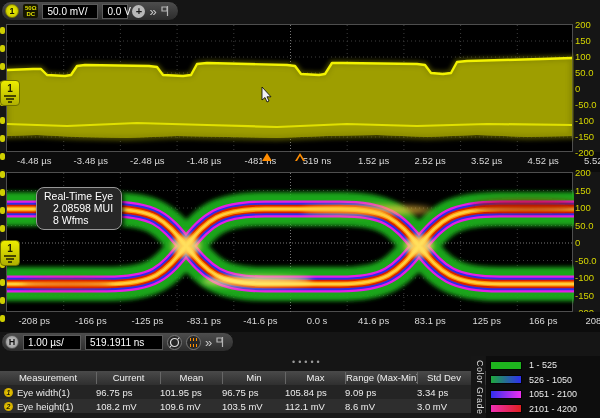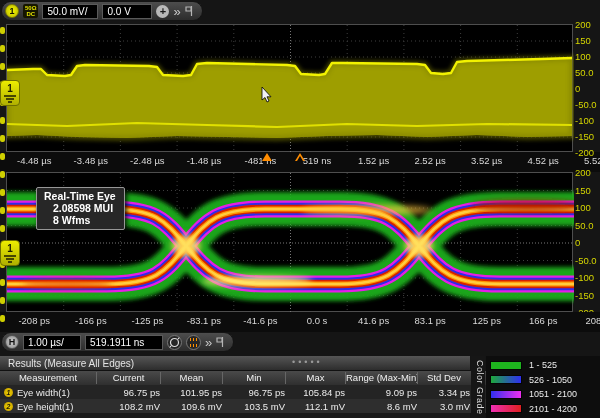--- a/index.html
+++ b/index.html
@@ -55,35 +55,35 @@
     border-right:5px solid transparent; border-bottom:8px solid #ff8c00; }
   .tri-hollow { position:absolute; width:0; height:0; border-left:5px solid transparent;
     border-right:5px solid transparent; border-bottom:8px solid #ff8c00; }
   .tri-hollow::after { content:""; position:absolute; left:-3px; top:3px; width:0; height:0;
     border-left:3px solid transparent; border-right:3px solid transparent; border-bottom:5px solid #0c0c0c; }
   .chmark { position:absolute; left:0; width:20px; height:26px; z-index:6;
     background:linear-gradient(#eded00,#b0b000); border:1px solid #6e6e00; border-radius:4px; }
   .bump { position:absolute; left:0; width:5px; height:7px; background:#cfcf00; border-radius:2px; z-index:5; }
   #tooltip {
     position:absolute; left:29px; top:14px; z-index:8; background:#272727; border:1px solid #979797;
-    border-radius:2px; box-shadow:2px 2px 4px rgba(0,0,0,.8); padding:2px 8px 3px 7px; white-space:nowrap;font-weight:bold;
+    border-radius:8px; box-shadow:2px 2px 4px rgba(0,0,0,.8); padding:2px 8px 3px 7px; white-space:nowrap;
   }
   #tooltip .tt-title { font-size:10.5px; color:#fff; }
   #tooltip .tt-line  { font-size:10.5px; color:#fff; padding-left:9px; }
   
   #results-titlebar { position:absolute; left:0; top:356px; width:470px; height:15px;
     background:linear-gradient(#565656,#2d2d2d); border-bottom:1px solid #111;
     font-size:10px; color:#e3e3e3; padding-left:8px; line-height:15px; }
   #results-grip { position:absolute; left:292px; top:356px; color:#9a9a9a; font-size:9px; letter-spacing:3px; line-height:13px; }
   .rgrid { position:absolute; left:0; width:534px; height:14px; display:grid;
     grid-template-columns:96px 64px 62px 63px 60px 72px 53px; align-items:center; font-size:9.5px; }
   #results-header { top:371px; background:linear-gradient(#4a4a4a,#2f2f2f); color:#f2f2f2; }
   #results-header span { text-align:center; border-left:1px solid #666; line-height:12px; white-space:nowrap; overflow:hidden; }
   #results-header span:first-child { border-left:none; }
-  .rrow span { text-align:right; color:#ececec; white-space:nowrap; }
+  .rrow span { text-align:left; color:#ececec; white-space:nowrap; }
   .rrow .namecell { display:flex; align-items:center; gap:4px; padding-left:4px; text-align:left; }
   .mbadge { width:9px; height:9px; border-radius:50%; background:radial-gradient(#f0d400,#c09600);
     color:#201800; font-size:7px; font-weight:bold; display:flex; align-items:center; justify-content:center; flex:0 0 auto; }
   #row0 { top:385px; background:#242424; }
   #row1 { top:399px; background:#2e2e2e; }
   #results-bottom { position:absolute; left:0; top:413px; width:470px; height:5px; background:#1a1a1a; }
   #cg-title { position:absolute; left:471px; top:356px; width:14px; height:62px; background:#161616;
     color:#ddd; font-size:9px; writing-mode:vertical-rl; text-align:center; letter-spacing:.5px; }
   #cg-legend { position:absolute; left:486px; top:356px; width:114px; height:62px; background:#0d0d0d;
     display:flex; flex-direction:column; justify-content:space-around; padding:2px 0; }
@@ -96,21 +96,21 @@
 
 <div id="screen">
 
   <div id="ch-toolbar" class="tbar">
     <div class="badge">1</div>
     <div class="coupling">
       <span>50Ω</span>
       <span>DC</span>
     </div>
     <div class="field" style="width:56px">50.0 mV/</div>
-    <div class="field" style="width:50px">0.0 V</div>
+    <div class="field" style="width:26px">0.0 V</div>
     <div class="icon-plus">+</div>
     <div class="icon-chev">»</div>
     <svg width="9" height="12" style="flex:0 0 auto">
       <path d="M1,2 h5 v4 h-5 z M6.5,1 v10" fill="none" stroke="#b5b5b5" stroke-width="1.2"></path>
     </svg>
   </div>
 
   <div id="edge-bumps">
       <div class="bump" style="top: 27px;"></div>
       <div class="bump" style="top: 45px;"></div>
@@ -334,21 +334,20 @@
           <i></i>
           <i></i>
         </div>
     </div>
     <div class="icon-chev">»</div>
     <svg width="9" height="12" style="flex:0 0 auto">
       <path d="M1,2 h5 v4 h-5 z M6.5,1 v10" fill="none" stroke="#b5b5b5" stroke-width="1.2"></path>
     </svg>
   </div>
 
-  <div id="results-titlebar">Results (Measure All Edges)</div>
   <div id="results-grip">•••••</div>
 
   <div id="results-header" class="rgrid">
     <span>Measurement</span>
     <span>Current</span>
     <span>Mean</span>
     <span>Min</span>
     <span>Max</span>
     <span>Range (Max-Min)</span>
     <span>Std Dev</span>

